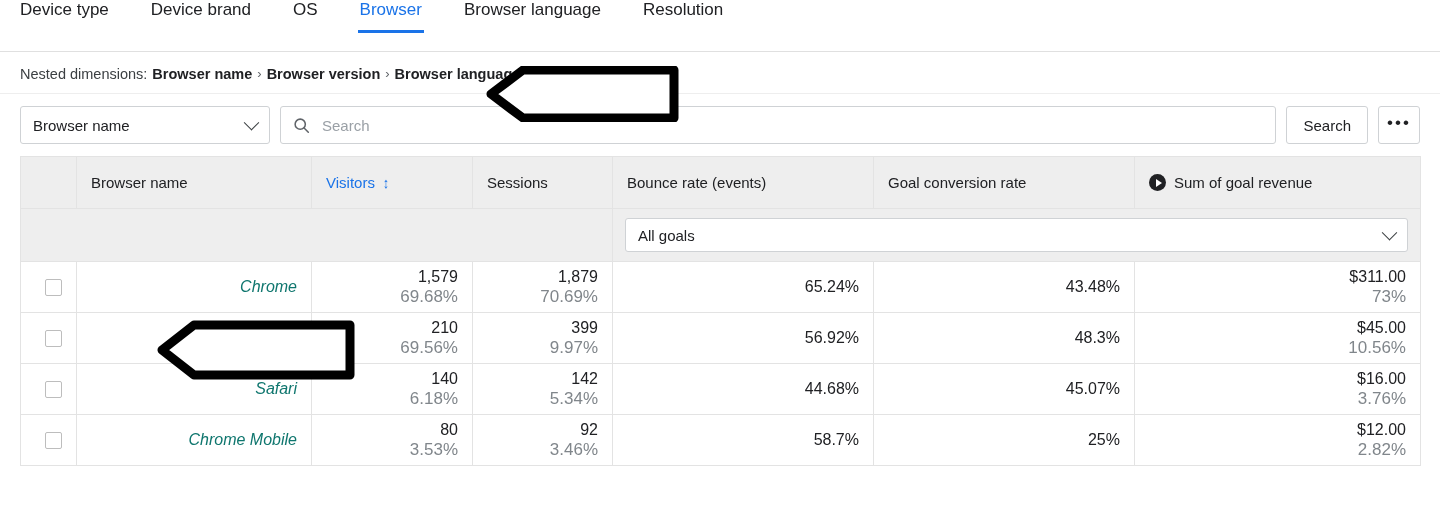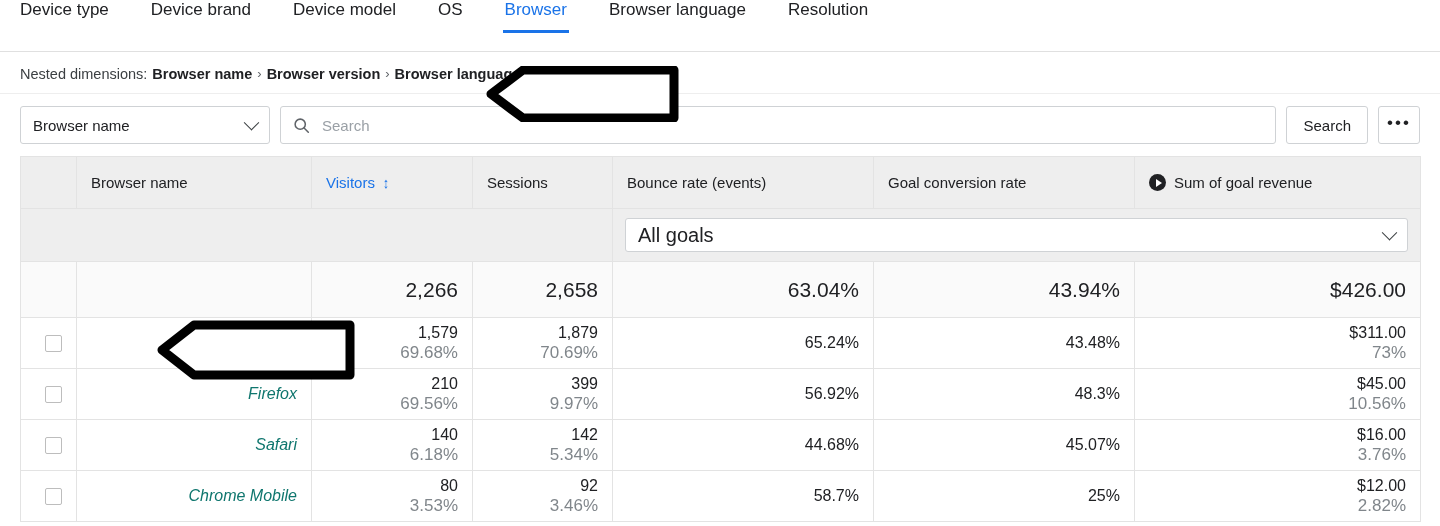--- a/index.html
+++ b/index.html
@@ -177,21 +177,21 @@
   .goals-select {
     width: 100%;
     height: 34px;
     background: #fff;
     border: 1px solid #cfd2d5;
     border-radius: 3px;
     display: flex;
     align-items: center;
     justify-content: space-between;
     padding: 0 12px;
-    font-size: 20px;
+    font-size: 15px;
     box-sizing: border-box;
     cursor: pointer;
   }
 
   thead.head th {
     background: #eeeeee;
     height: 52px;
     font-size: 15px;
     font-weight: normal;
     color: #202124;
@@ -293,21 +293,20 @@
     pointer-events: none;
     z-index: 50;
   }
 </style>
 </head>
 <body>
 
 <div class="tabs-bar">
   <div class="tab">Device type</div>
   <div class="tab">Device brand</div>
-  <div class="tab">Device model</div>
   <div class="tab">OS</div>
   <div class="tab active">Browser</div>
   <div class="tab">Browser language</div>
   <div class="tab">Resolution</div>
 </div>
 
 <div class="nested-bar">
   <span class="nested-label">Nested dimensions:</span>
   <span class="nested-link">Browser name</span>
   <span class="nested-sep">›</span>
@@ -395,29 +394,20 @@
                 <span></span>
               </span>
             <span>Sum of goal revenue</span>
           </div>
         </th>
       </tr>
     </thead>
 
     <tbody>
 
-      <tr class="totals">
-        <td class="cb-col"></td>
-        <td class="name-col"></td>
-        <td>2,266</td>
-        <td>2,658</td>
-        <td>63.04%</td>
-        <td>43.94%</td>
-        <td>$426.00</td>
-      </tr>
 
       <tr class="data">
         <td class="cb-col"><span class="checkbox"></span></td>
         <td class="name-col"><span class="row-link">Chrome</span></td>
         <td>
             <div class="stacked">
               <span class="main">1,579</span>
               <span class="sub">69.68%</span>
             </div>
           </td>

